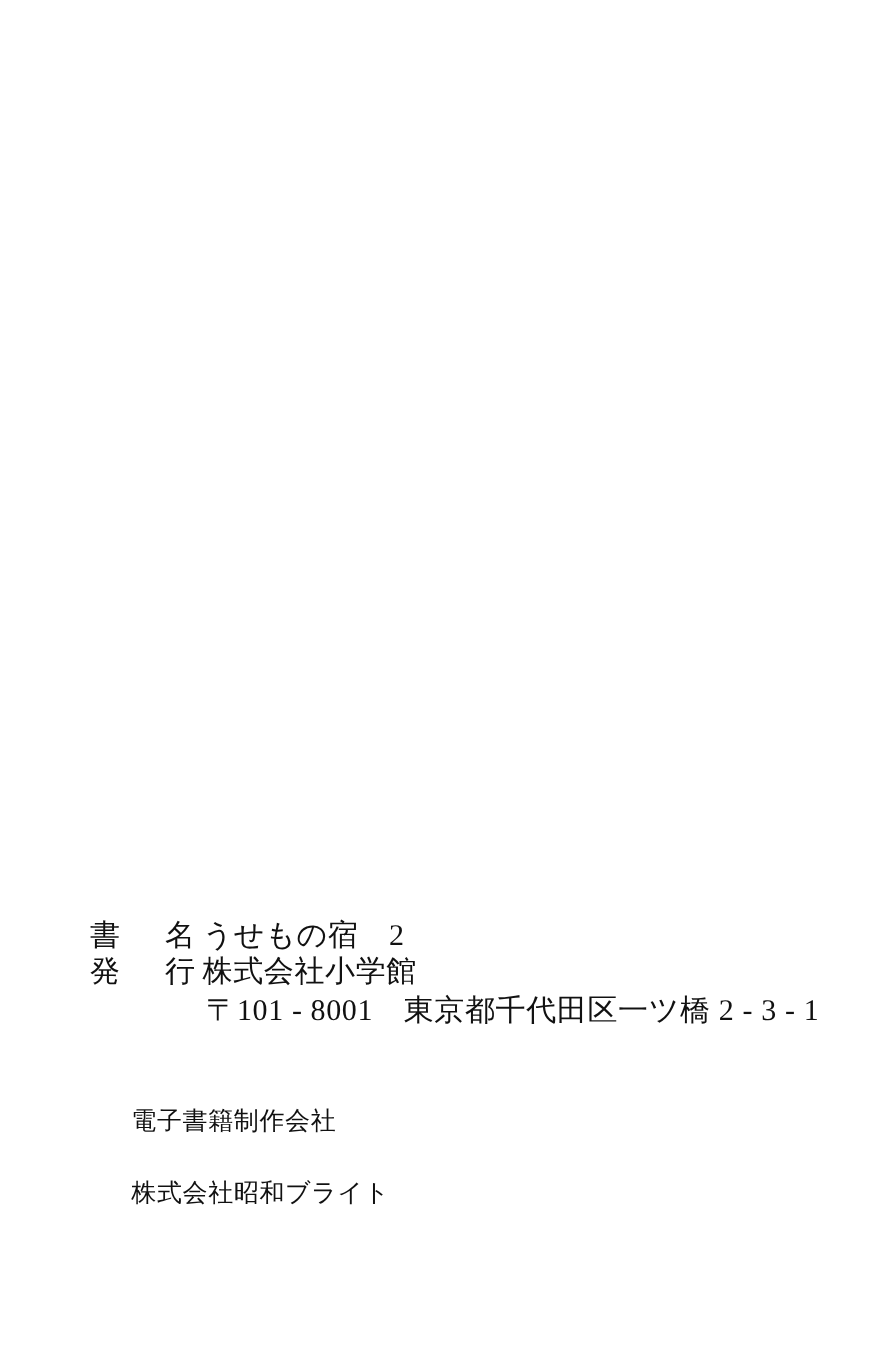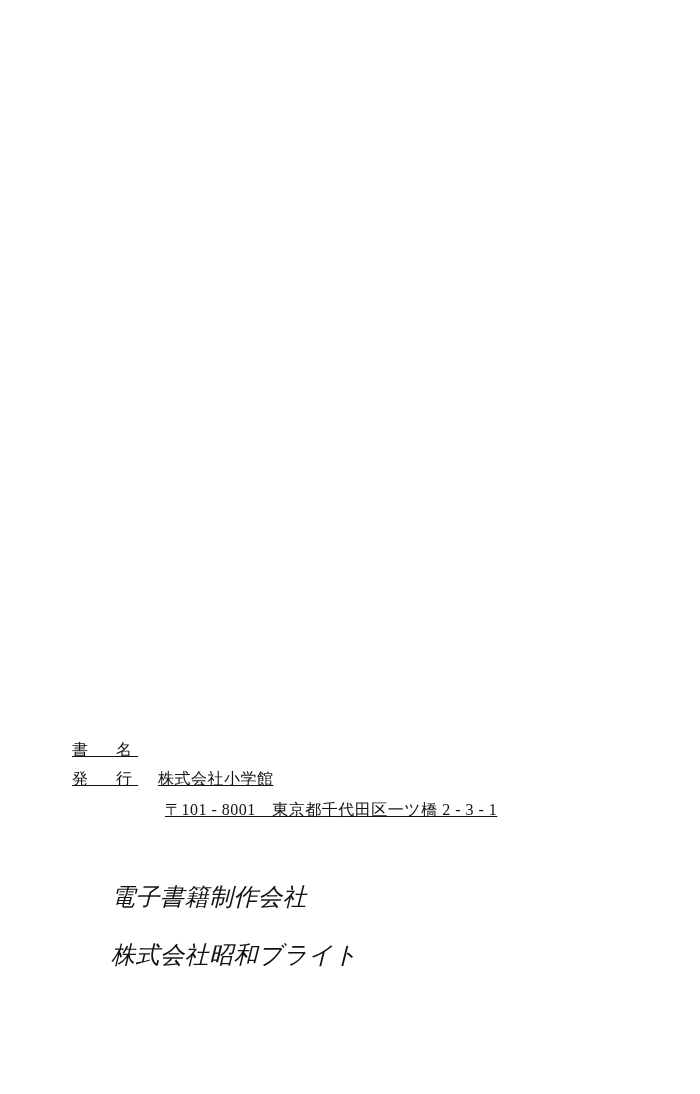--- a/index.html
+++ b/index.html
@@ -22,60 +22,59 @@
   }
   .colophon {
     position: absolute;
     left: 72px;
     top: 735px;
     width: 600px;
   }
   .row {
     display: flex;
     align-items: baseline;
-    font-size: 16px;
+    font-size: 24px;
     line-height: 29px;
     letter-spacing: 0.5px;
     white-space: pre;
-    text-decoration: underline;
   }
   .label {
     display: inline-block;
     min-width: 86px;
     letter-spacing: 6px;
   }
   .value {
     display: inline-block;
   }
   .row-address {
     padding-left: 93px;
     margin-top: 2px;
     align-items: flex-end;
   }
   .footer-row {
     margin-top: 30px;
-    font-size: 24px;
+    font-size: 20px;
     line-height: 29px;
     letter-spacing: 0.5px;
     white-space: pre;
-    font-style: italic;
   }
   .spacer-wide {
     display: inline-block;
     width: 14px;
   }
 </style>
 </head>
 <body>
 
 <div class="page">
   <div class="colophon">
 
     <div class="row">
       <span class="label">書　名</span>
+      <span class="value">うせもの宿　2</span>
     </div>
 
 
     <div class="row">
       <span class="label">発　行</span>
       <span class="value">株式会社小学館</span>
     </div>
 
     <div class="row row-address">
       <span class="value">〒101 - 8001　東京都千代田区一ツ橋 2 - 3 - 1</span>

